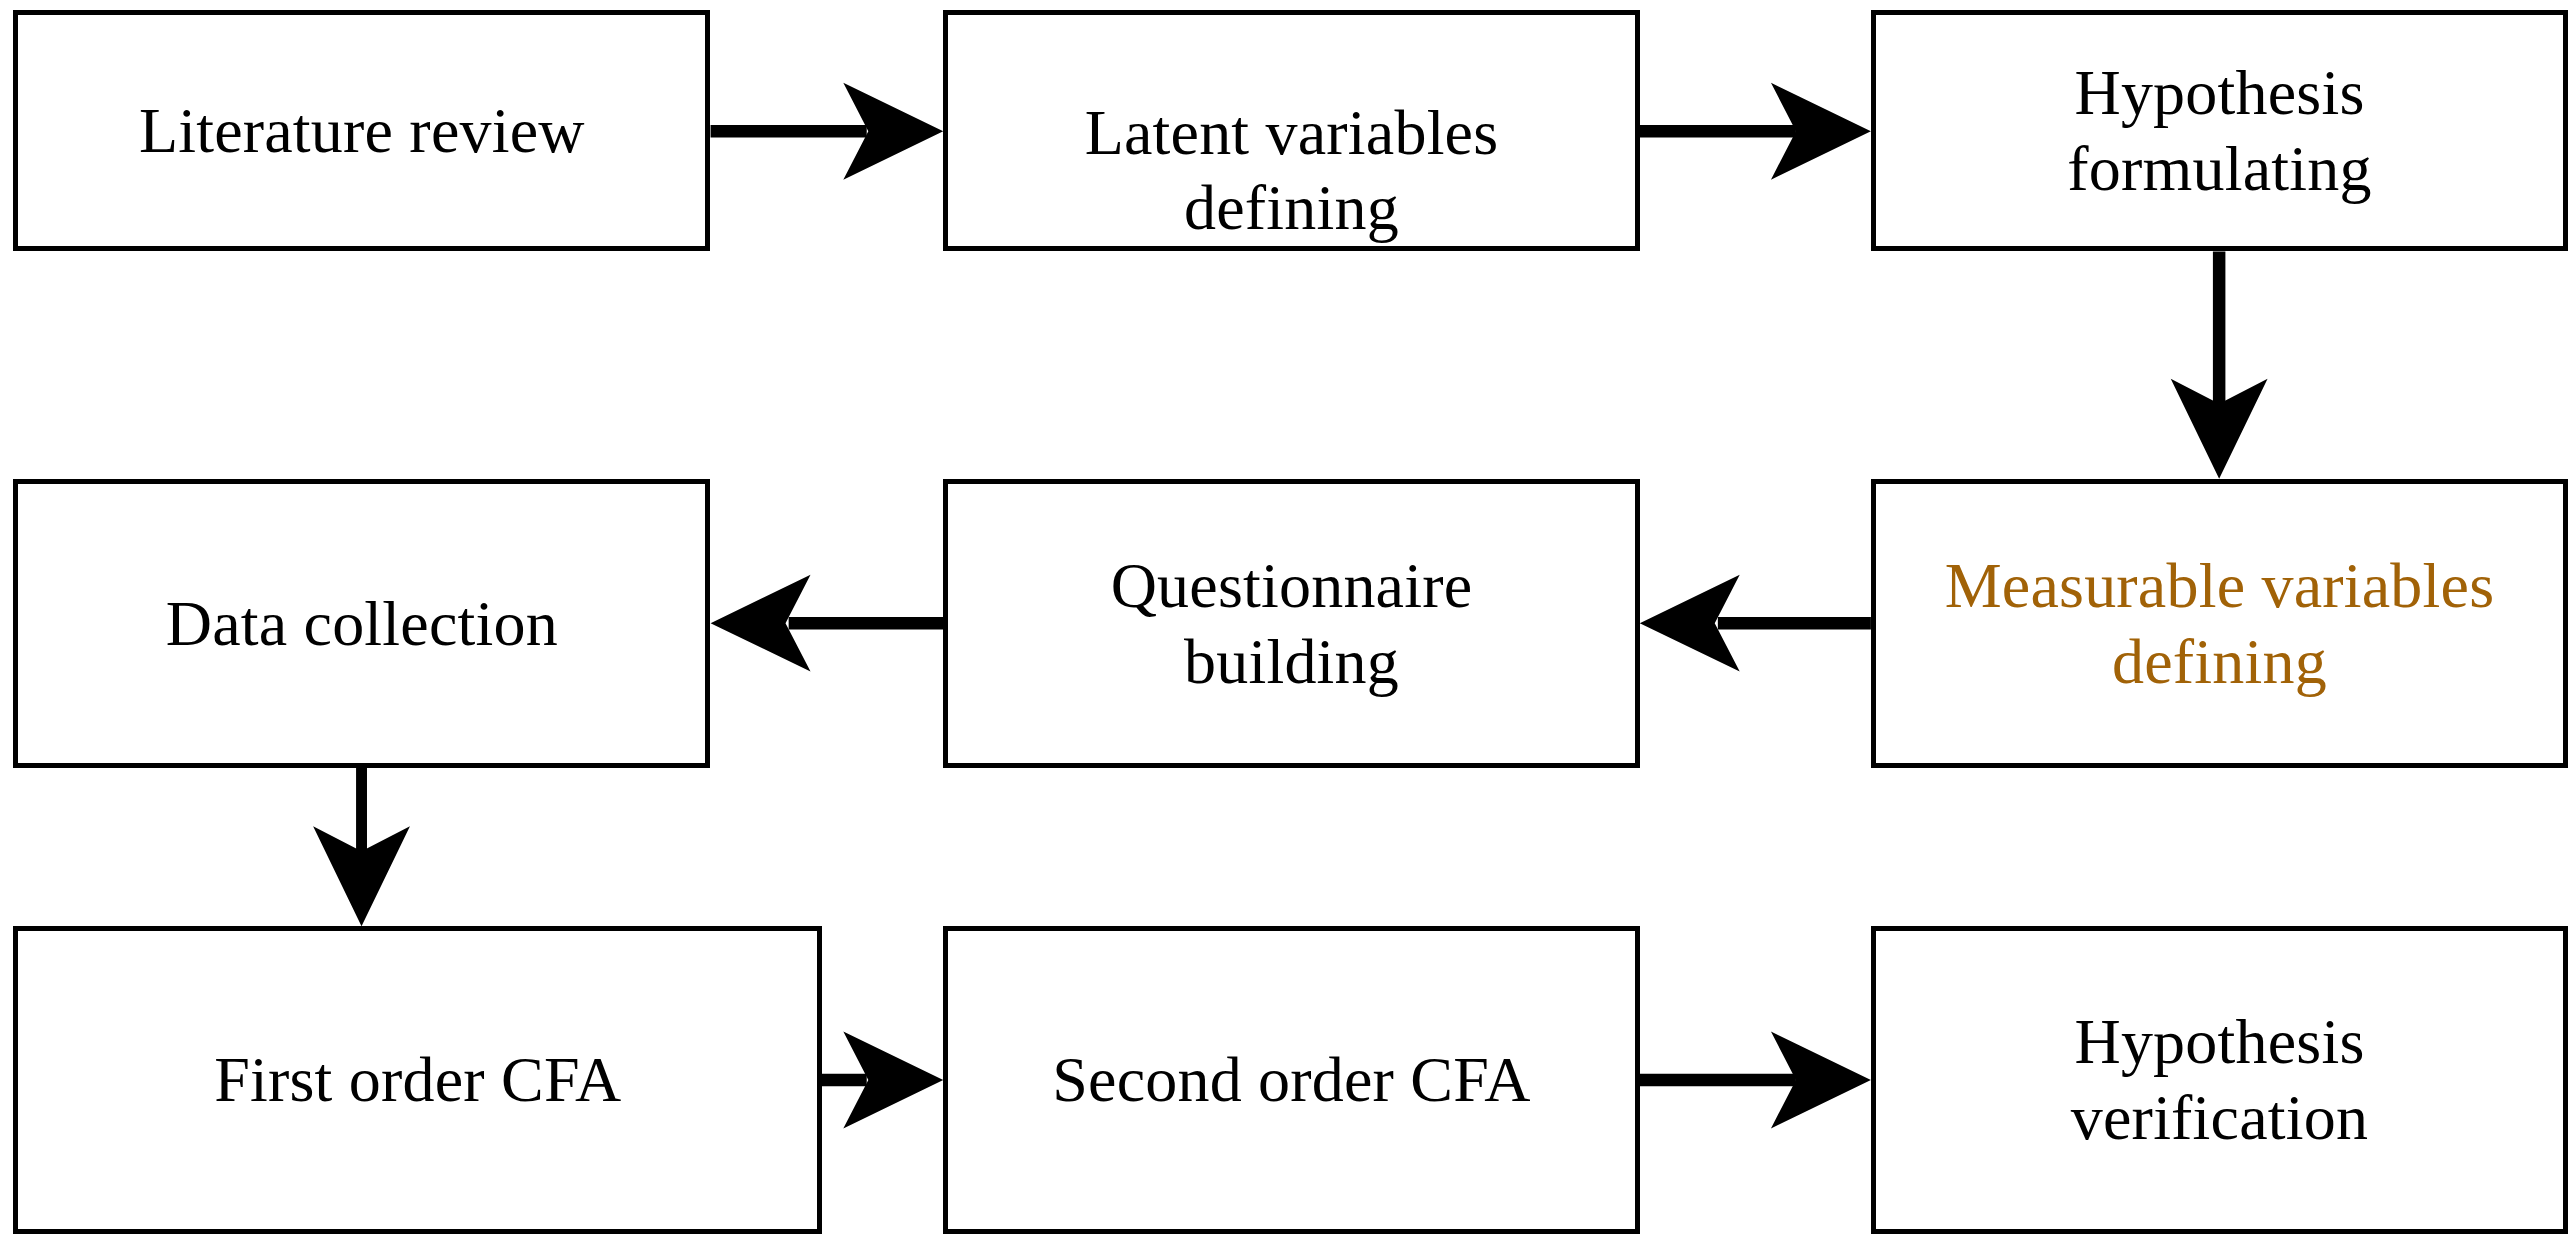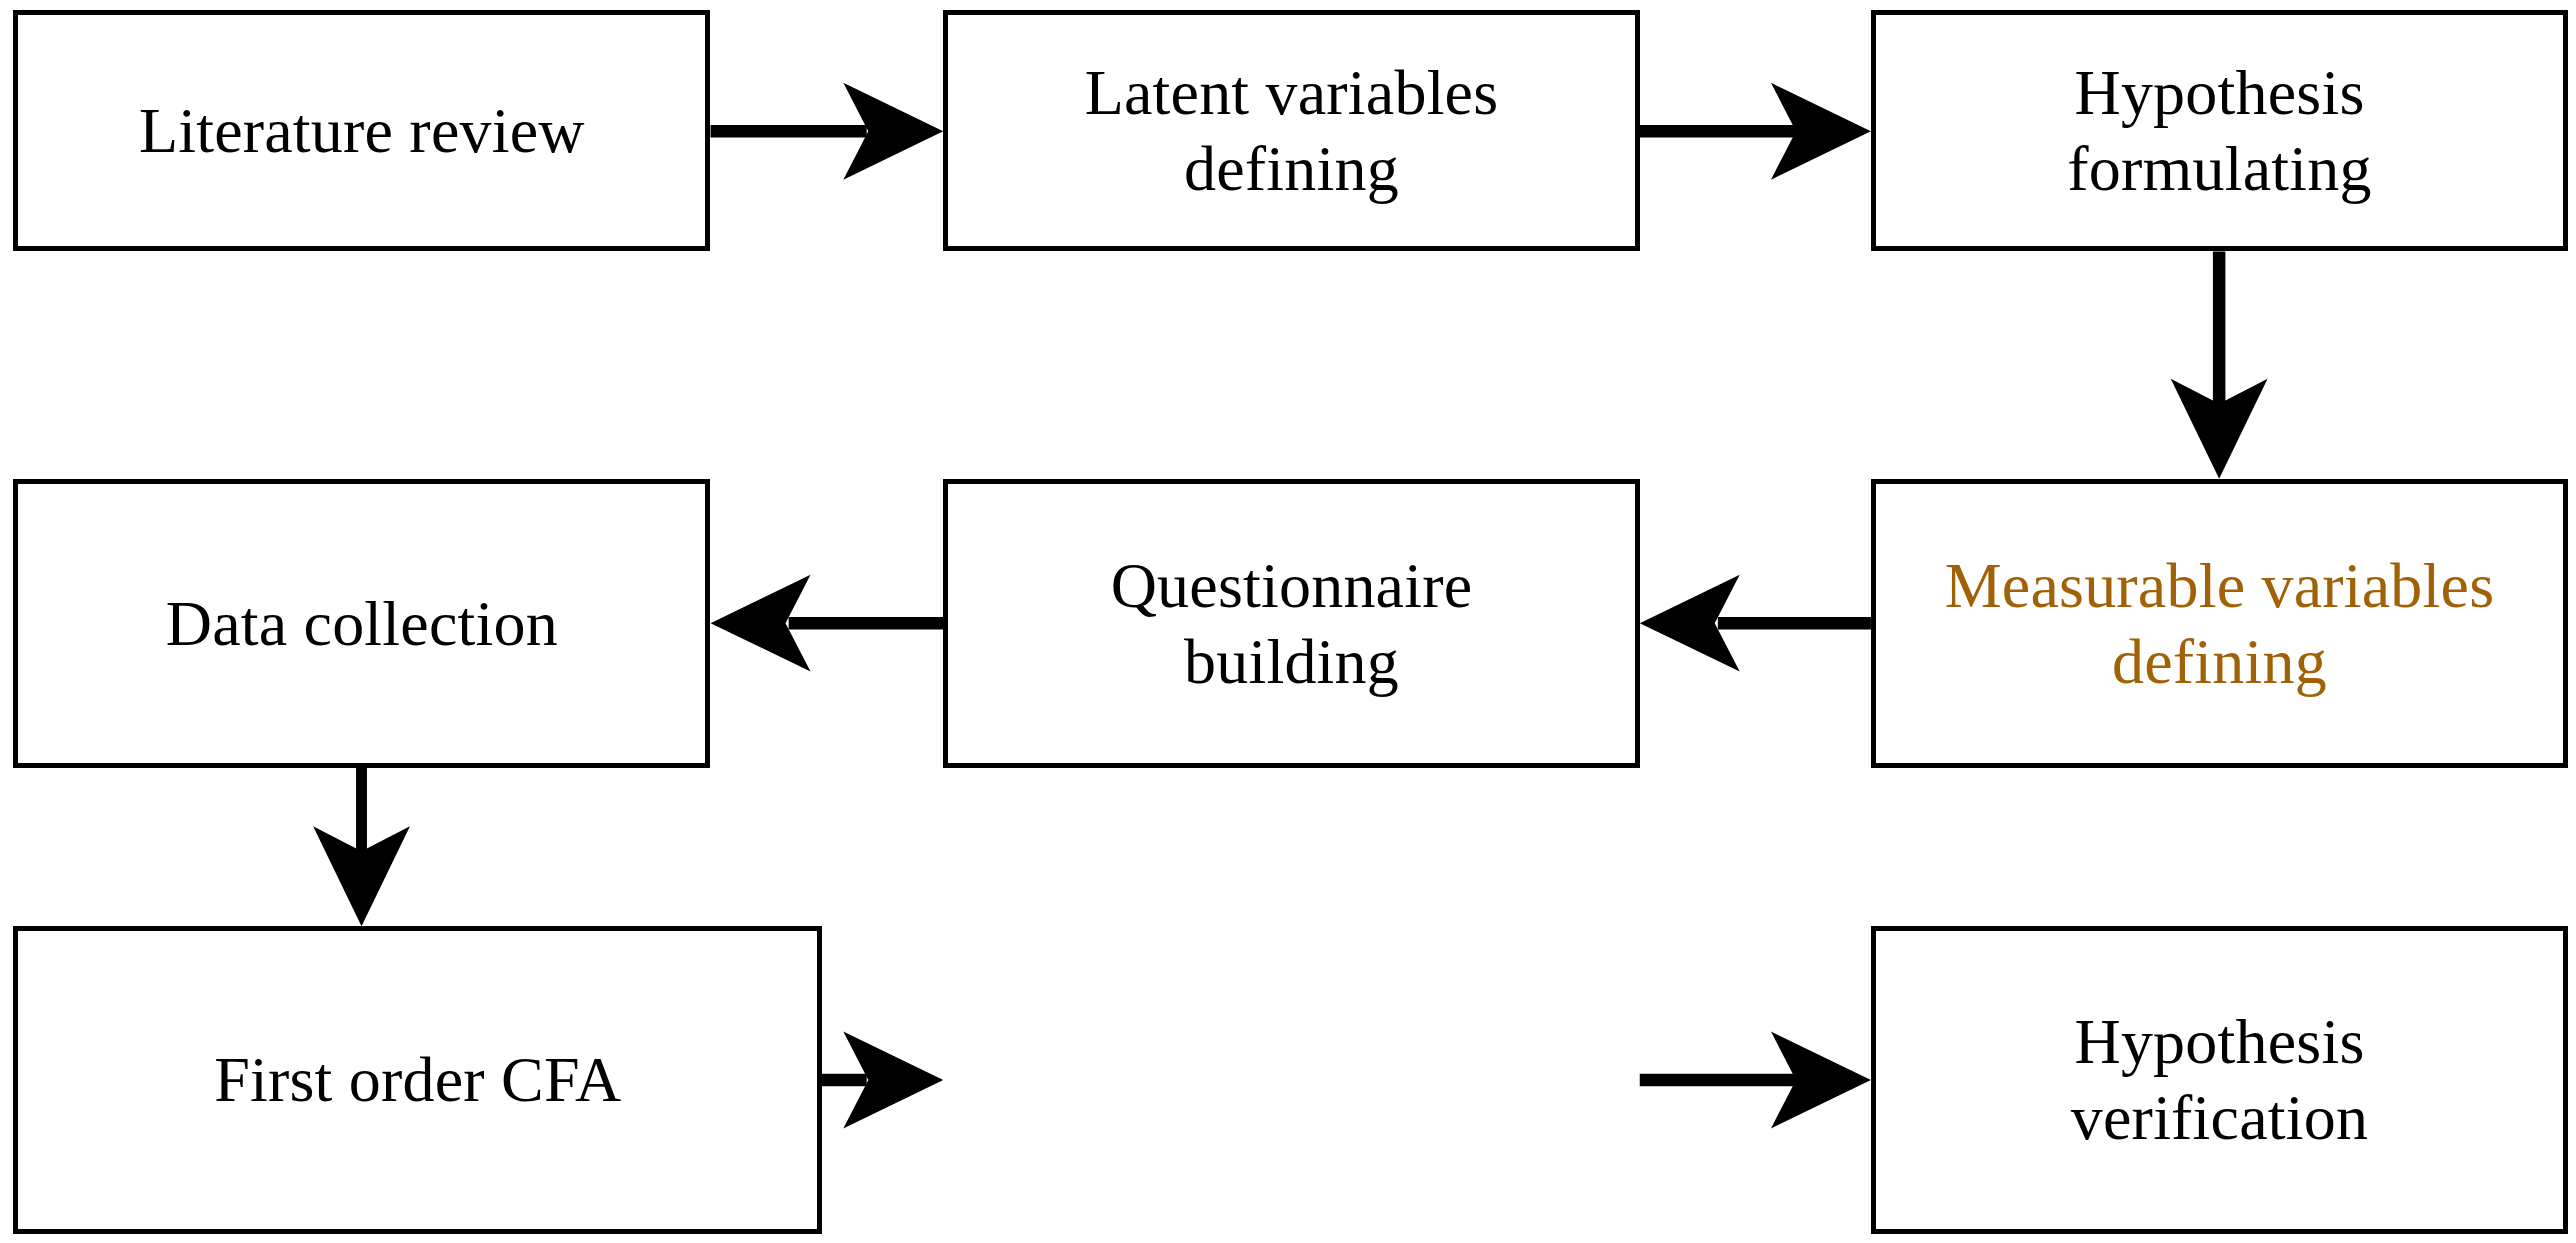--- a/index.html
+++ b/index.html
@@ -103,21 +103,21 @@
     <g>
       <line x1="2100" y1="1383" x2="2300" y2="1383" stroke="#000000" stroke-width="16"></line>
       <use href="#head-right" x="2396" y="1383"></use>
     </g>
   </svg>
 
   <div class="node-box" style="left: 13.3px; top: 10px; width: 697px; height: 241px; border-color: rgb(0, 0, 0); justify-content: center;">
     <span class="node-label" style="color: rgb(0, 0, 0);">Literature review</span>
   </div>
 
-  <div class="node-box" style="left: 943px; top: 10px; width: 697px; height: 241px; border-color: rgb(0, 0, 0);">
+  <div class="node-box" style="left: 943px; top: 10px; width: 697px; height: 241px; border-color: rgb(0, 0, 0); align-items: flex-end;">
     <span class="node-label" style="color: rgb(0, 0, 0);">Latent variables
 defining</span>
   </div>
 
   <div class="node-box" style="left: 1871px; top: 10px; width: 697px; height: 241px; border-color: rgb(0, 0, 0);">
     <span class="node-label" style="color: rgb(0, 0, 0);">Hypothesis
 formulating</span>
   </div>
 
   <div class="node-box" style="left: 13.3px; top: 479px; width: 697px; height: 289px; border-color: rgb(0, 0, 0);">
@@ -131,20 +131,23 @@
 
   <div class="node-box" style="left: 1871px; top: 479px; width: 697px; height: 289px; border-color: rgb(0, 0, 0);">
     <span class="node-label" style="color: #a16207;">Measurable variables
 defining</span>
   </div>
 
   <div class="node-box" style="left: 13.3px; top: 926px; width: 809px; height: 308px; border-color: rgb(0, 0, 0);">
     <span class="node-label" style="color: rgb(0, 0, 0);">First order CFA</span>
   </div>
 
+  <div class="node-box" style="left: 943px; top: 926px; width: 697px; height: 308px; border-color: rgb(0, 0, 0);">
+    <span class="node-label" style="color: rgb(0, 0, 0);">Second order CFA</span>
+  </div>
 
   <div class="node-box" style="left: 1871px; top: 926px; width: 697px; height: 308px; border-color: rgb(0, 0, 0);">
     <span class="node-label" style="color: rgb(0, 0, 0);">Hypothesis
 verification</span>
   </div>
 
 </div>
 
 
 </body></html>

